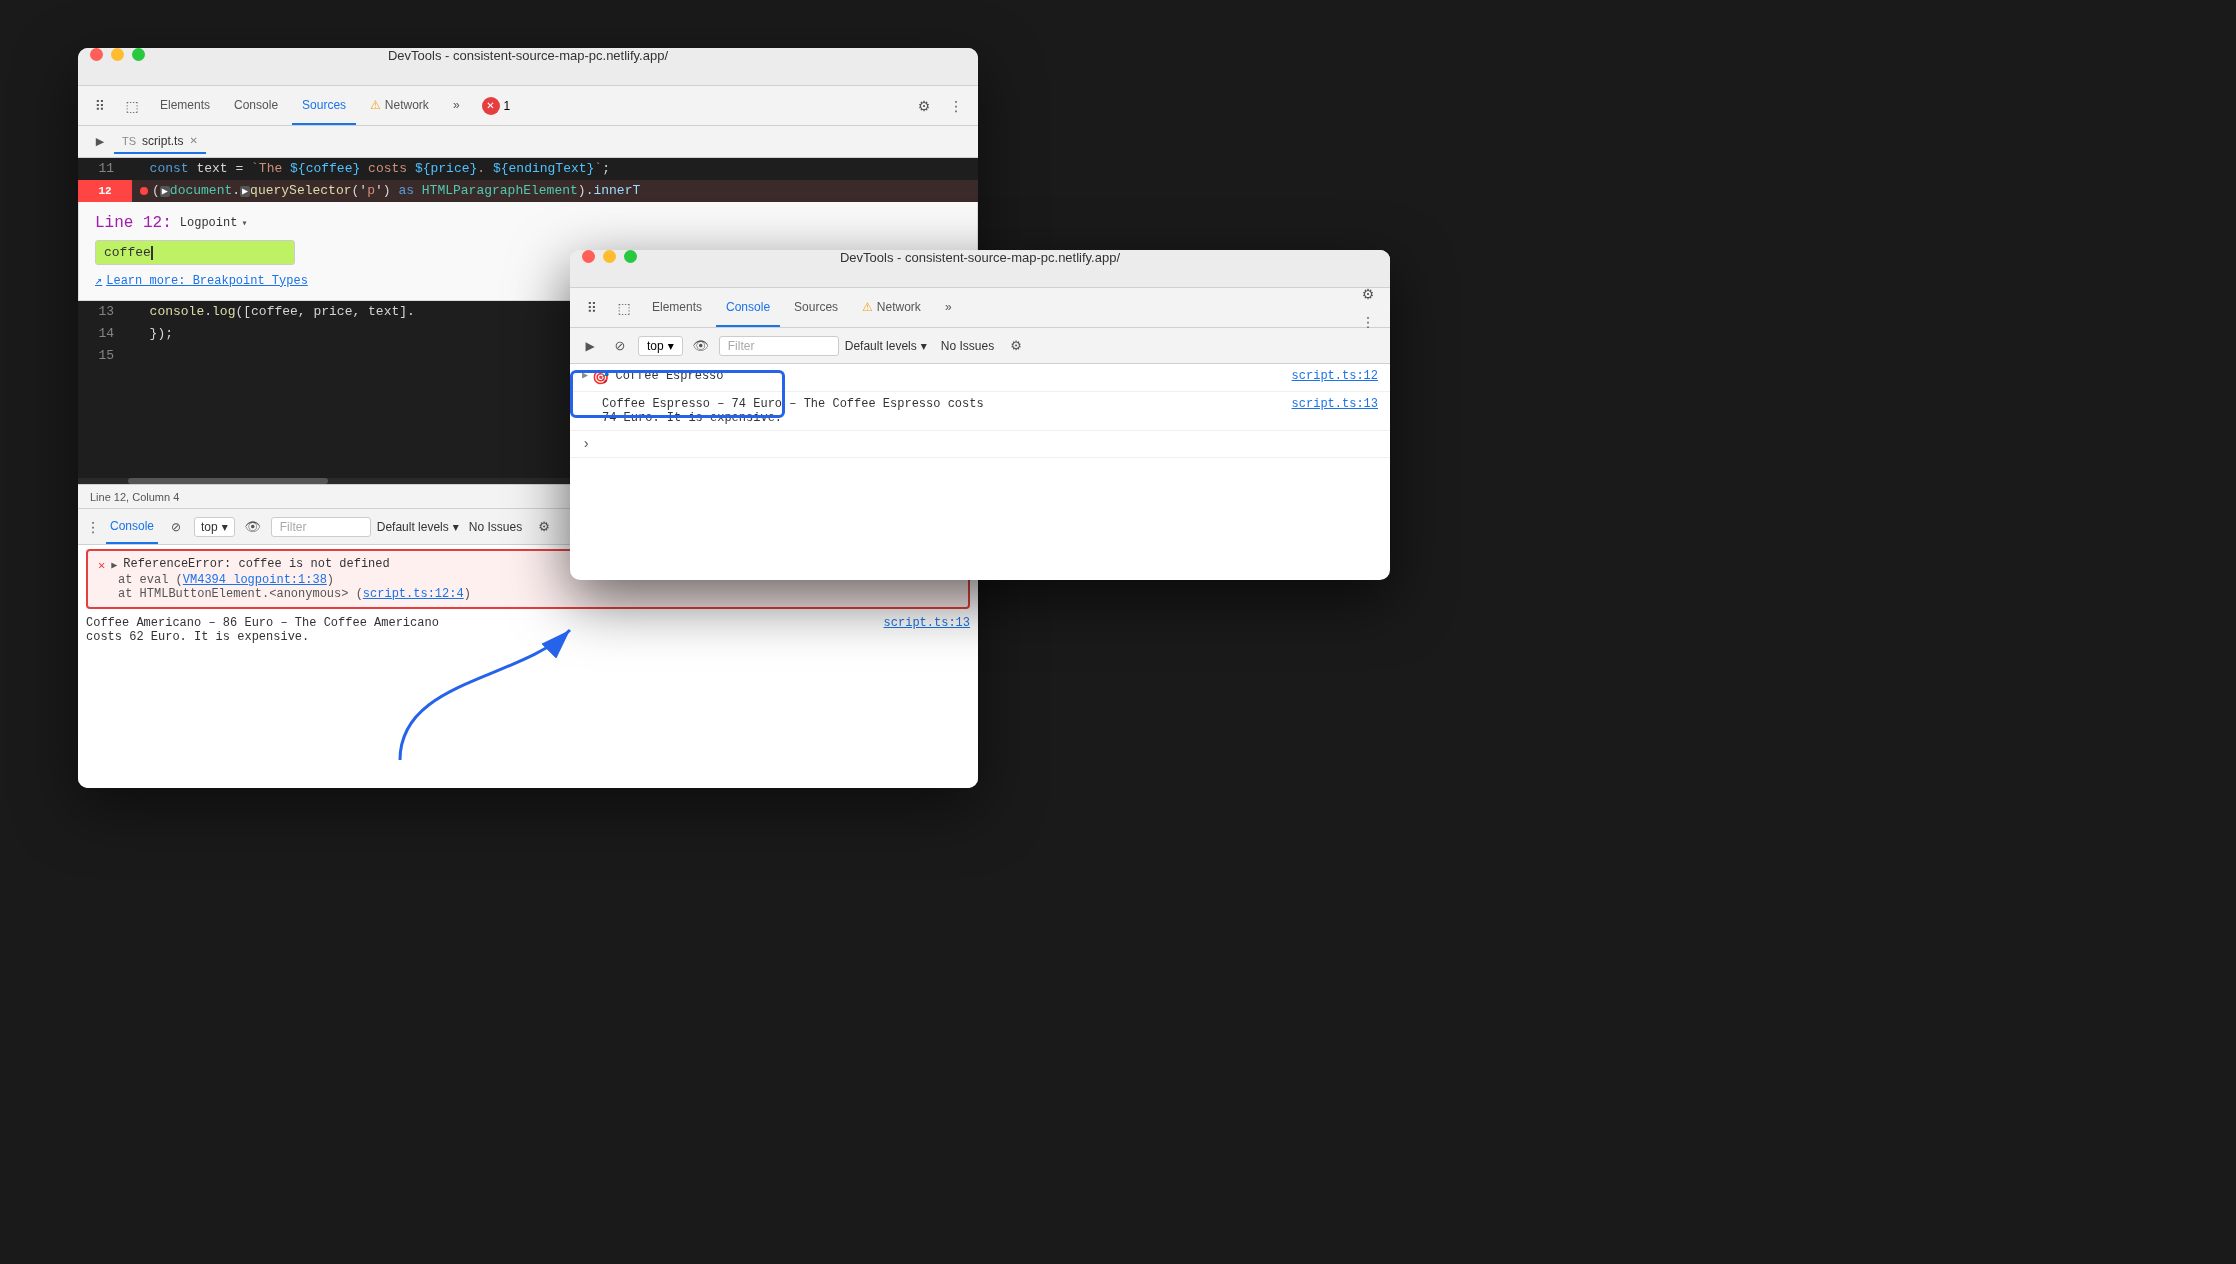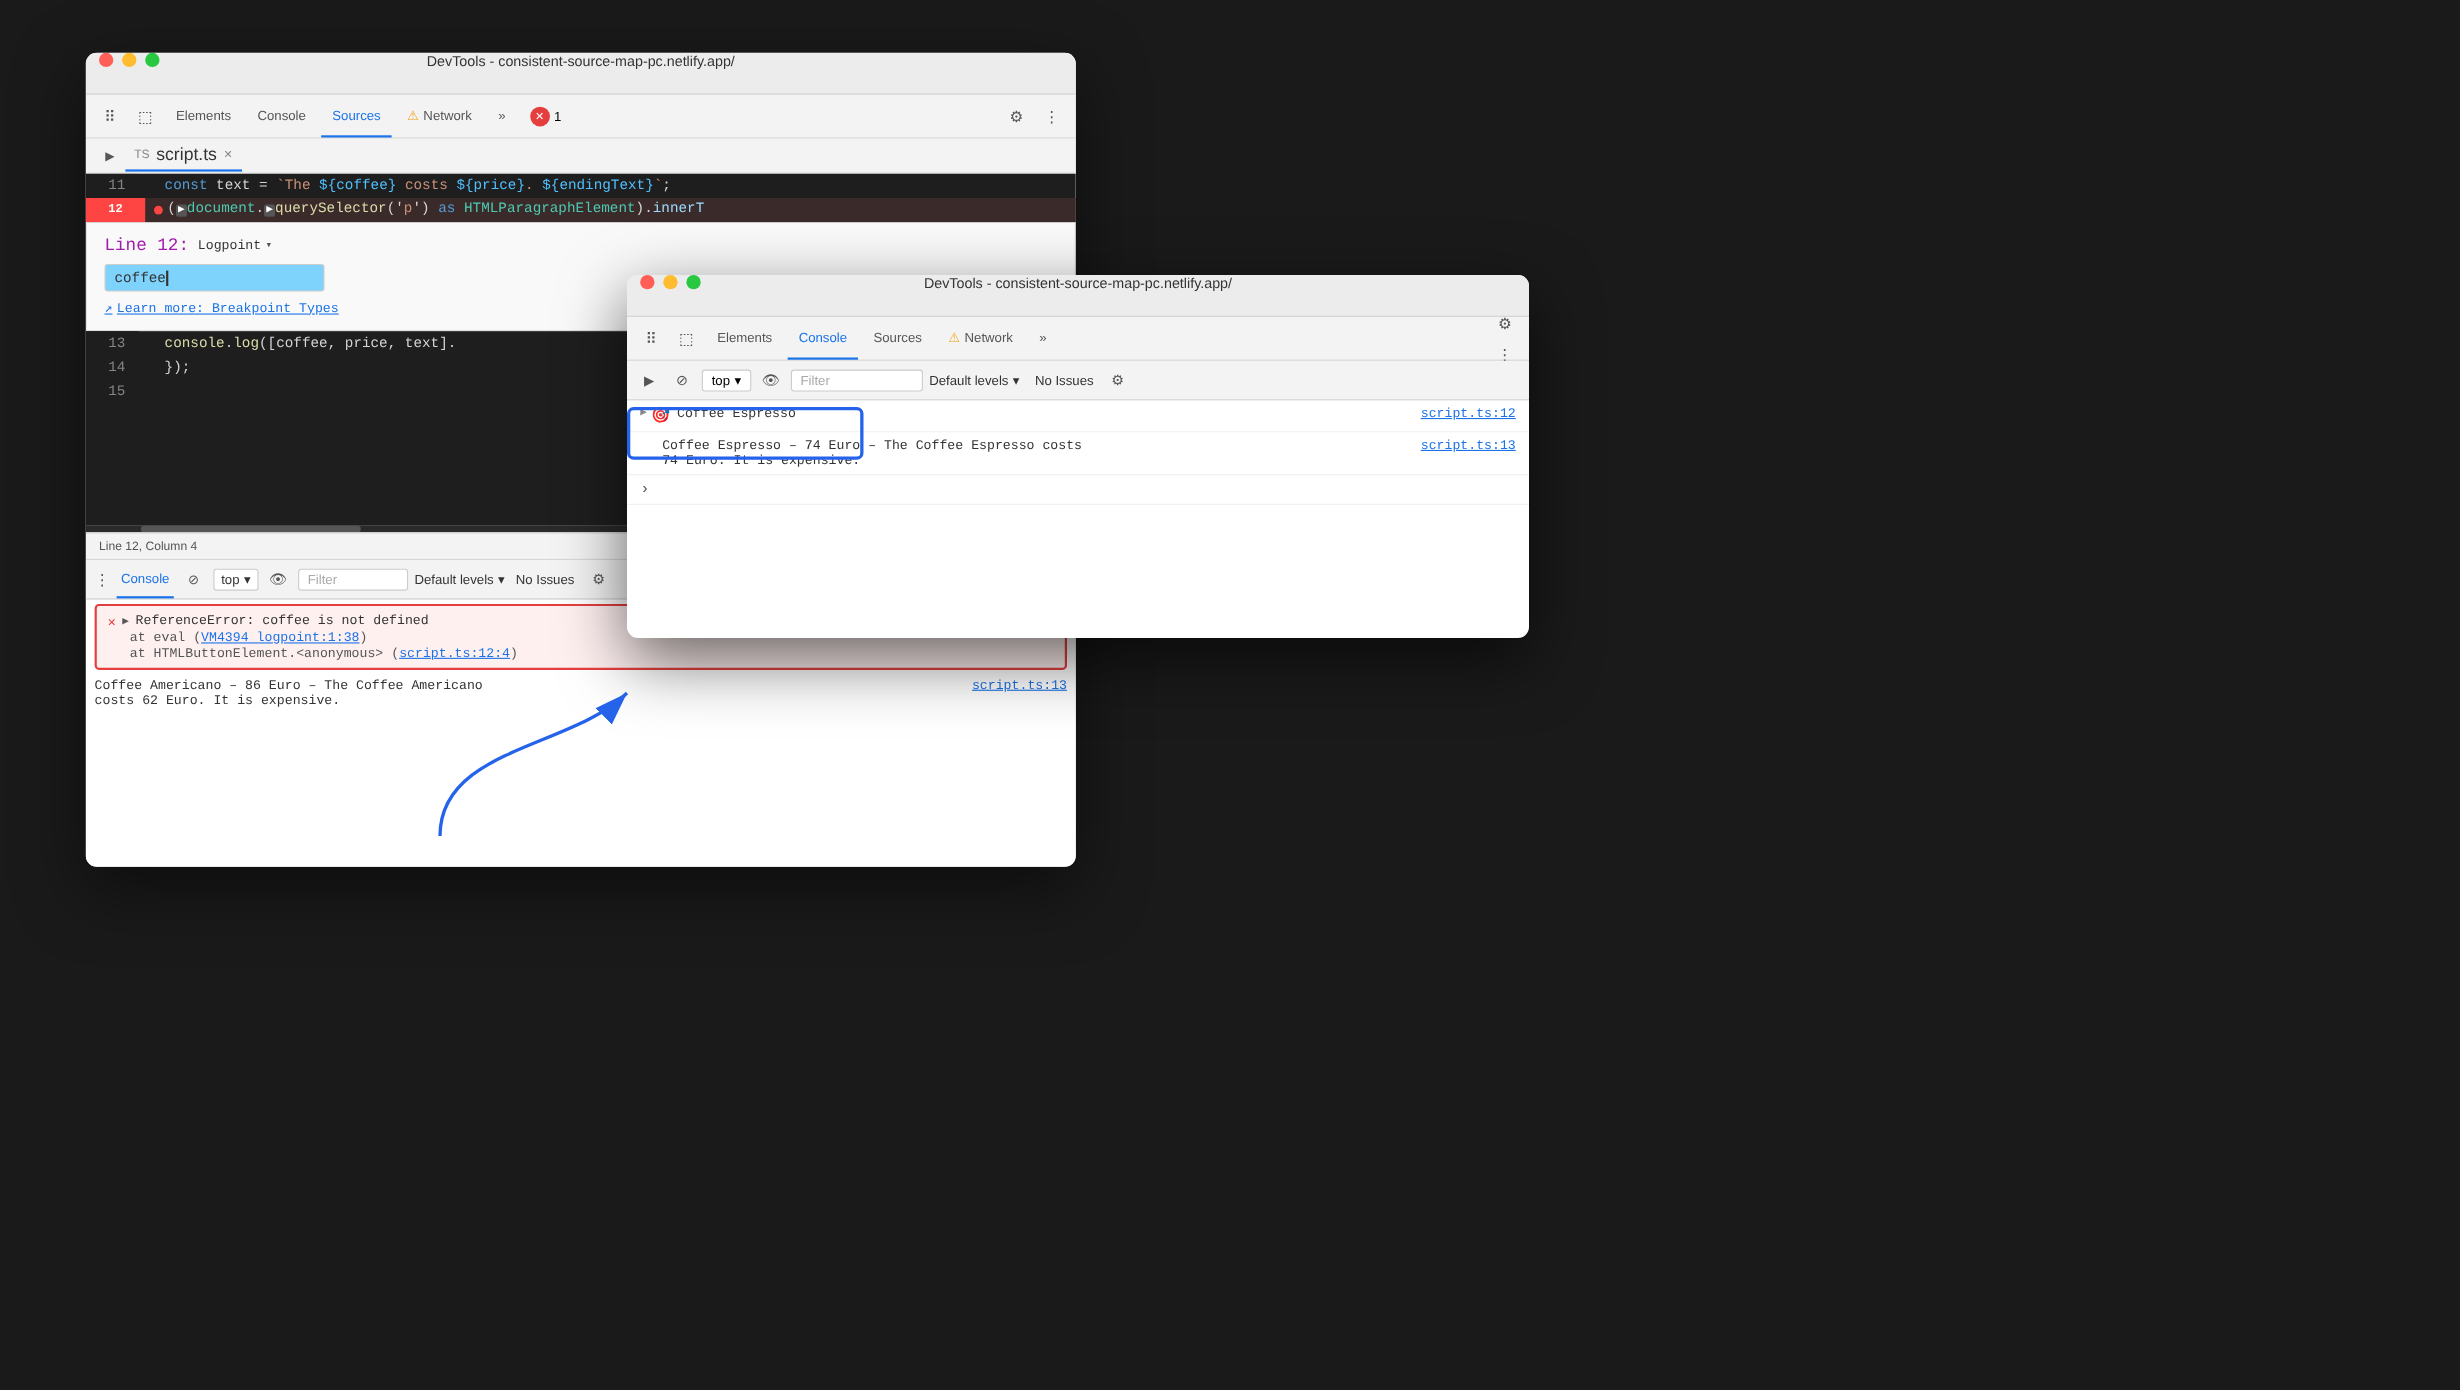--- a/index.html
+++ b/index.html
@@ -212,21 +212,21 @@
     }
     .logpoint-type {
       font-size: 12px;
       color: #333;
       display: flex;
       align-items: center;
       gap: 4px;
     }
     .dropdown-arrow { font-size: 10px; color: #555; }
     .logpoint-input {
-      background: #7dd3fc;
+      background: #bef264;
       border: 1px solid #ccc;
       border-radius: 3px;
       padding: 4px 8px;
       font-family: 'Courier New', monospace;
       font-size: 13px;
       color: #333;
       width: 200px;
       display: inline-block;
     }
     .cursor { background: #333; display: inline-block; width: 2px; height: 14px; vertical-align: middle; }
@@ -490,21 +490,21 @@
     <div style="margin-left:auto;">
       <div class="toolbar-icon">⚙</div>
     </div>
     <div class="toolbar-icon">⋮</div>
   </div>
 
   <div class="file-tabs">
     <div class="toolbar-icon" style="font-size:11px; color:#555;">▶</div>
     <div class="file-tab">
       <span style="font-size:11px; color:#888;">TS</span>
-      <span style="font-size:16px;">script.ts</span>
+      <span style="font-size:12px;">script.ts</span>
       <span class="close-tab">✕</span>
     </div>
   </div>
 
   <div class="code-area">
     <div class="code-lines">
 
       <div class="code-line">
         <div class="line-num">11</div>
         <div class="line-content">  <span class="kw">const</span> text = <span class="tmpl">`The <span class="interp">${coffee}</span> costs <span class="interp">${price}</span>. <span class="interp">${endingText}</span>`</span>;</div>

